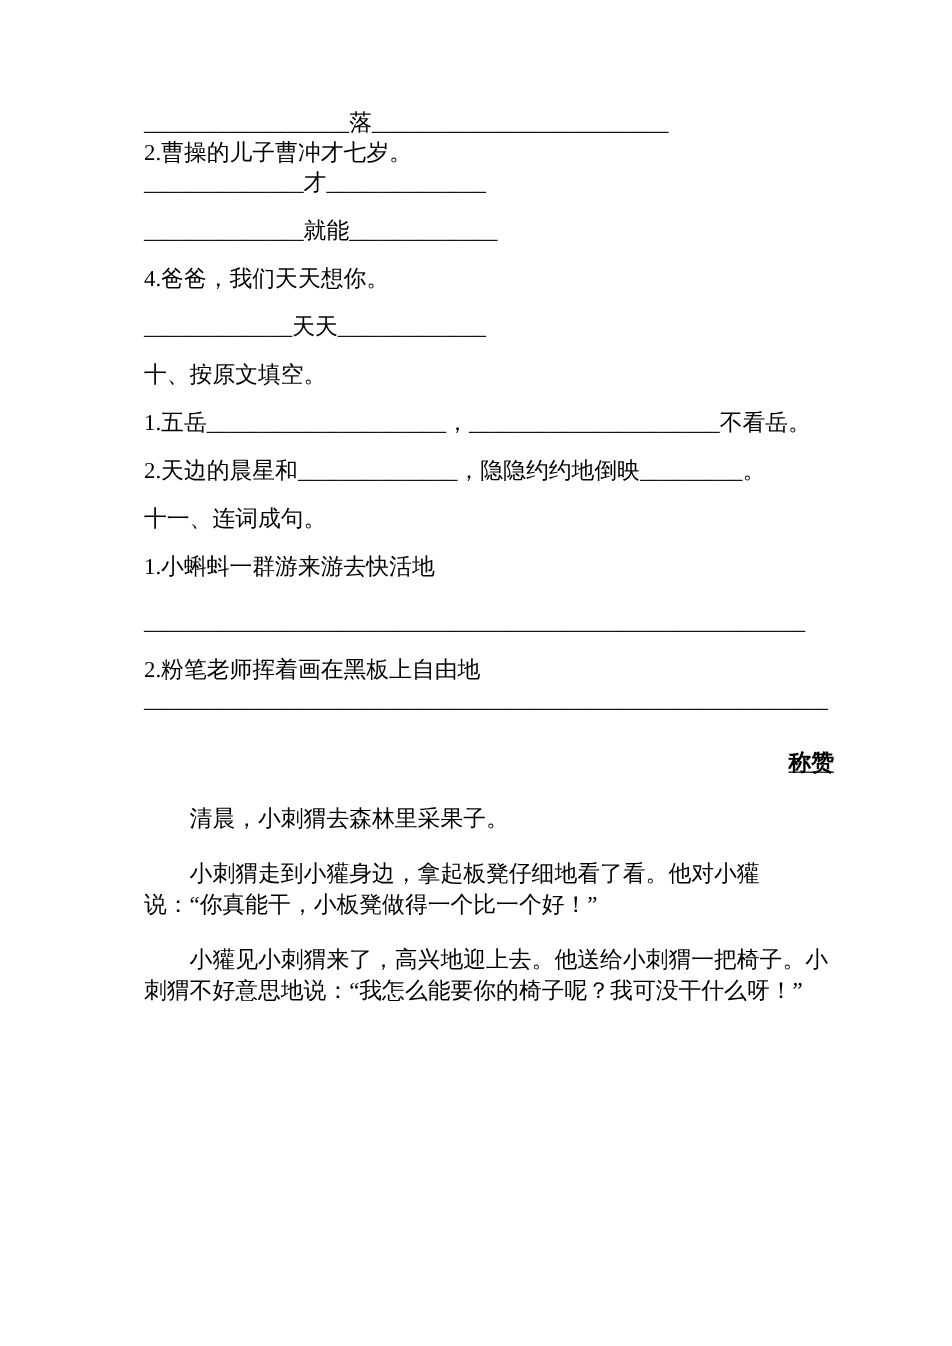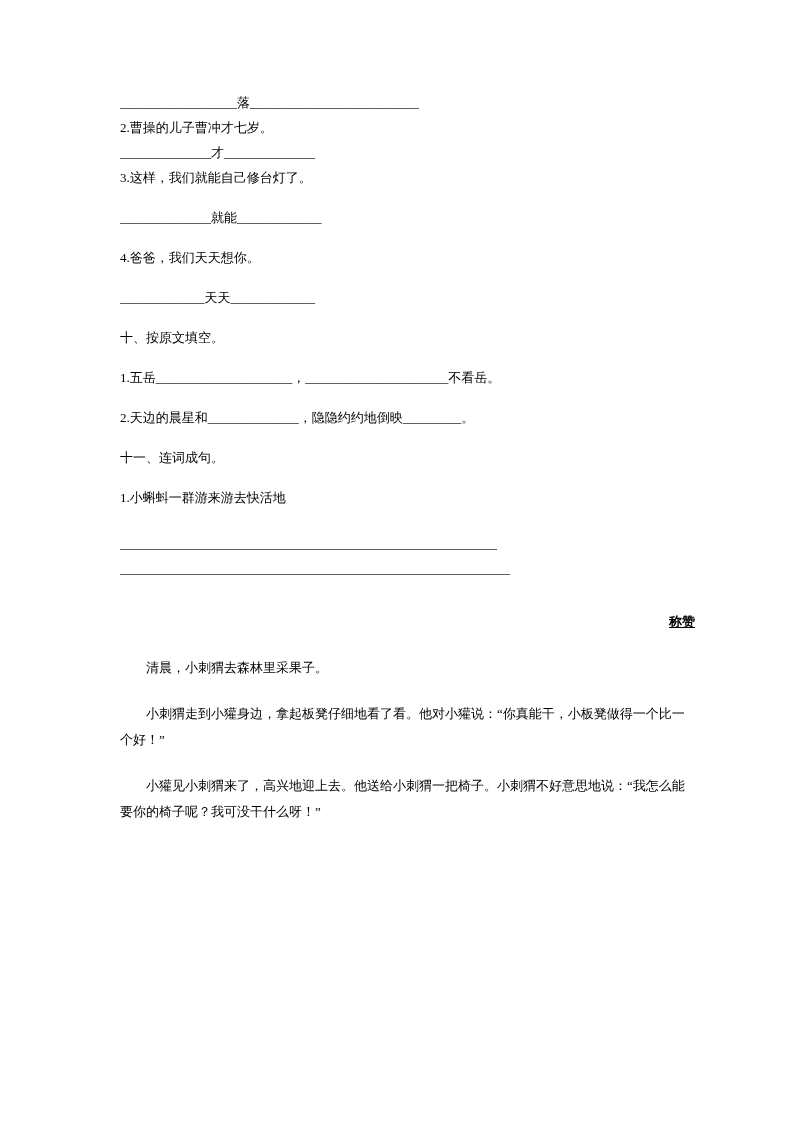--- a/index.html
+++ b/index.html
@@ -10,21 +10,21 @@
   .page {
     position: relative;
     width: 793px;
     height: 892px;
     margin: 0 auto;
     background: #ffffff;
     box-sizing: border-box;
     padding: 90px 98px 60px 120px;
     overflow: hidden;
     font-family: "Liberation Serif", "DejaVu Serif", serif;
-    font-size: 13px;
+    font-size: 19px;
     color: #000000;
   }
   .content {
     width: 575px;
   }
   .line {
     line-height: 25px;
     margin-top: 15px;
     white-space: pre-wrap;
     word-break: break-all;
@@ -46,29 +46,29 @@
   }
 </style>
 </head>
 <body>
 
 <div class="page">
   <div class="content">
       <div class="line tight">__________________落__________________________</div>
       <div class="line tight">2.曹操的儿子曹冲才七岁。</div>
       <div class="line tight">______________才______________</div>
-      <div class="line tight">3.这样，我们就能自己修台灯了。</div>
       <div class="line block">______________就能_____________</div>
       <div class="line block">4.爸爸，我们天天想你。</div>
       <div class="line block">_____________天天_____________</div>
       <div class="line block">十、按原文填空。</div>
       <div class="line block">1.五岳_____________________，______________________不看岳。</div>
       <div class="line block">2.天边的晨星和______________，隐隐约约地倒映_________。</div>
       <div class="line block">十一、连词成句。</div>
       <div class="line block">1.小蝌蚪一群游来游去快活地</div>
       <div class="line block-l">__________________________________________________________</div>
+      <div class="line block">2.粉笔老师挥着画在黑板上自由地</div>
       <div class="line tight">____________________________________________________________</div>
       <div class="line title">称赞</div>
       <div class="line para">清晨，小刺猬去森林里采果子。</div>
       <div class="line para">小刺猬走到小獾身边，拿起板凳仔细地看了看。他对小獾说：“你真能干，小板凳做得一个比一个好！”</div>
       <div class="line para">小獾见小刺猬来了，高兴地迎上去。他送给小刺猬一把椅子。小刺猬不好意思地说：“我怎么能要你的椅子呢？我可没干什么呀！”</div>
     </div>
 </div>
 
 </body></html>

